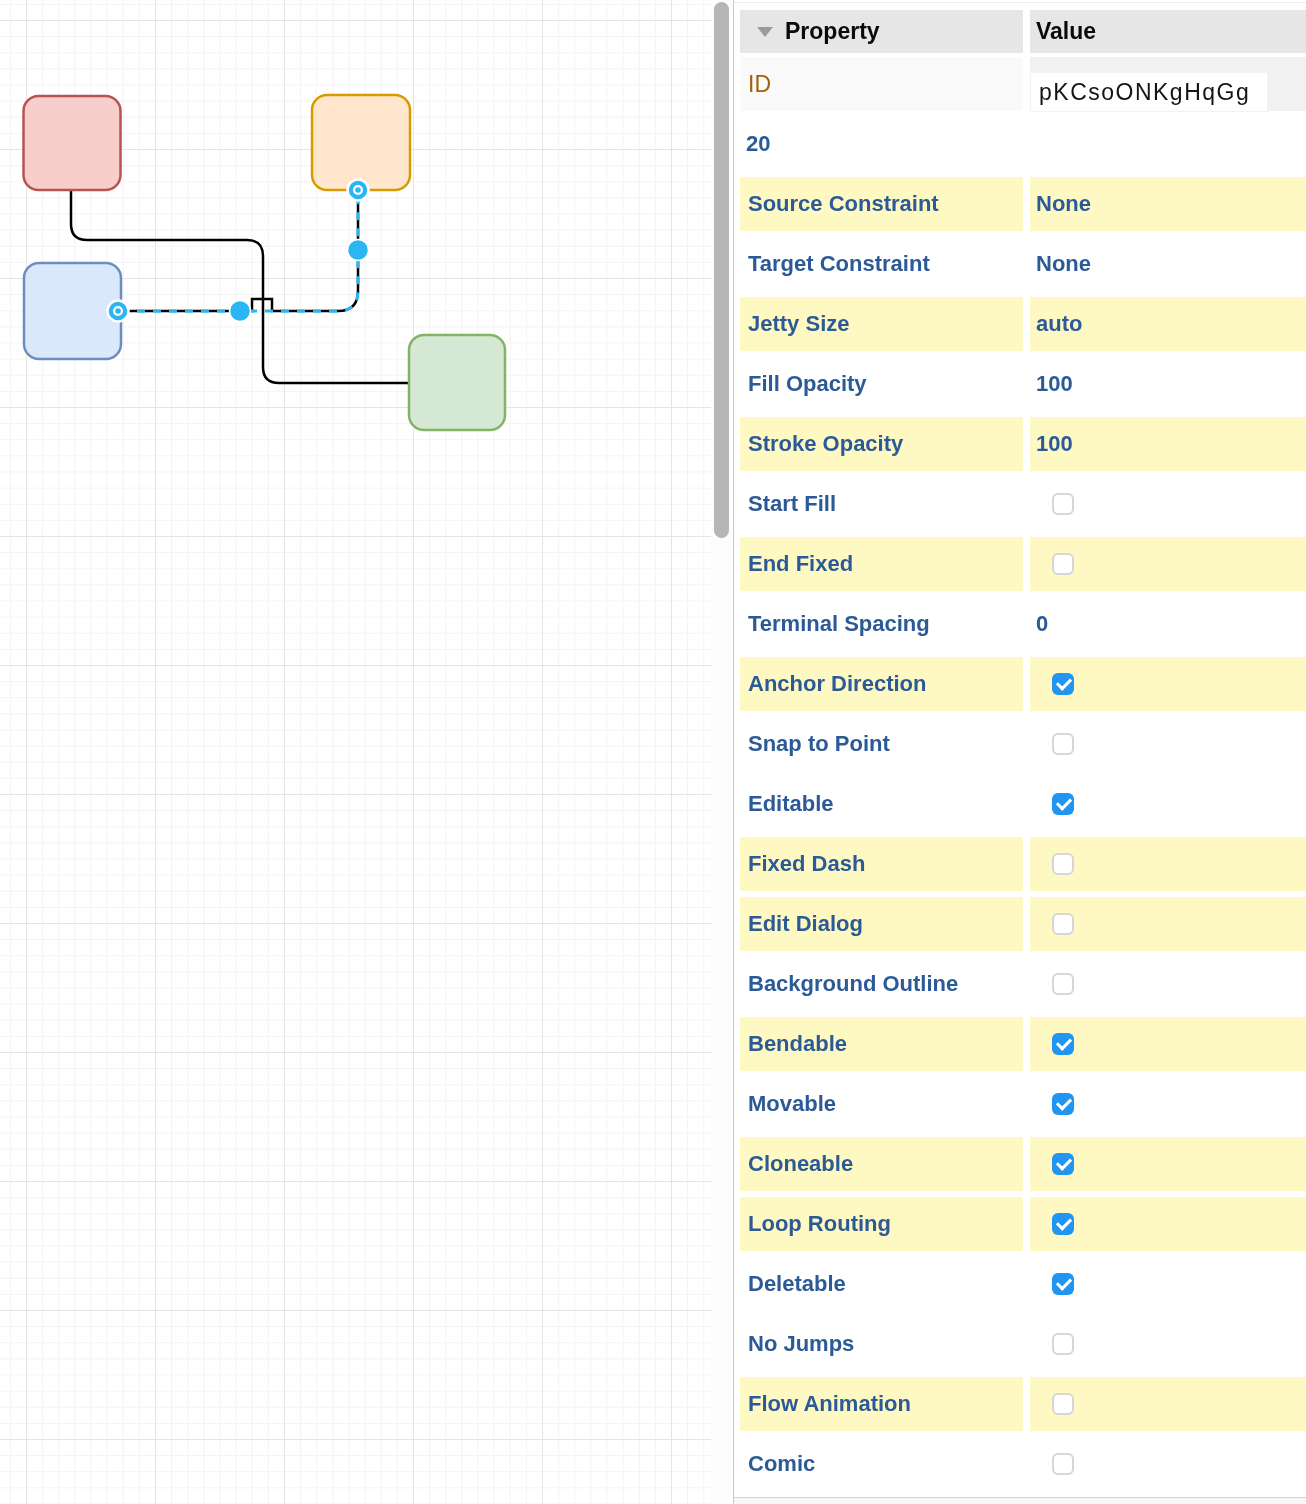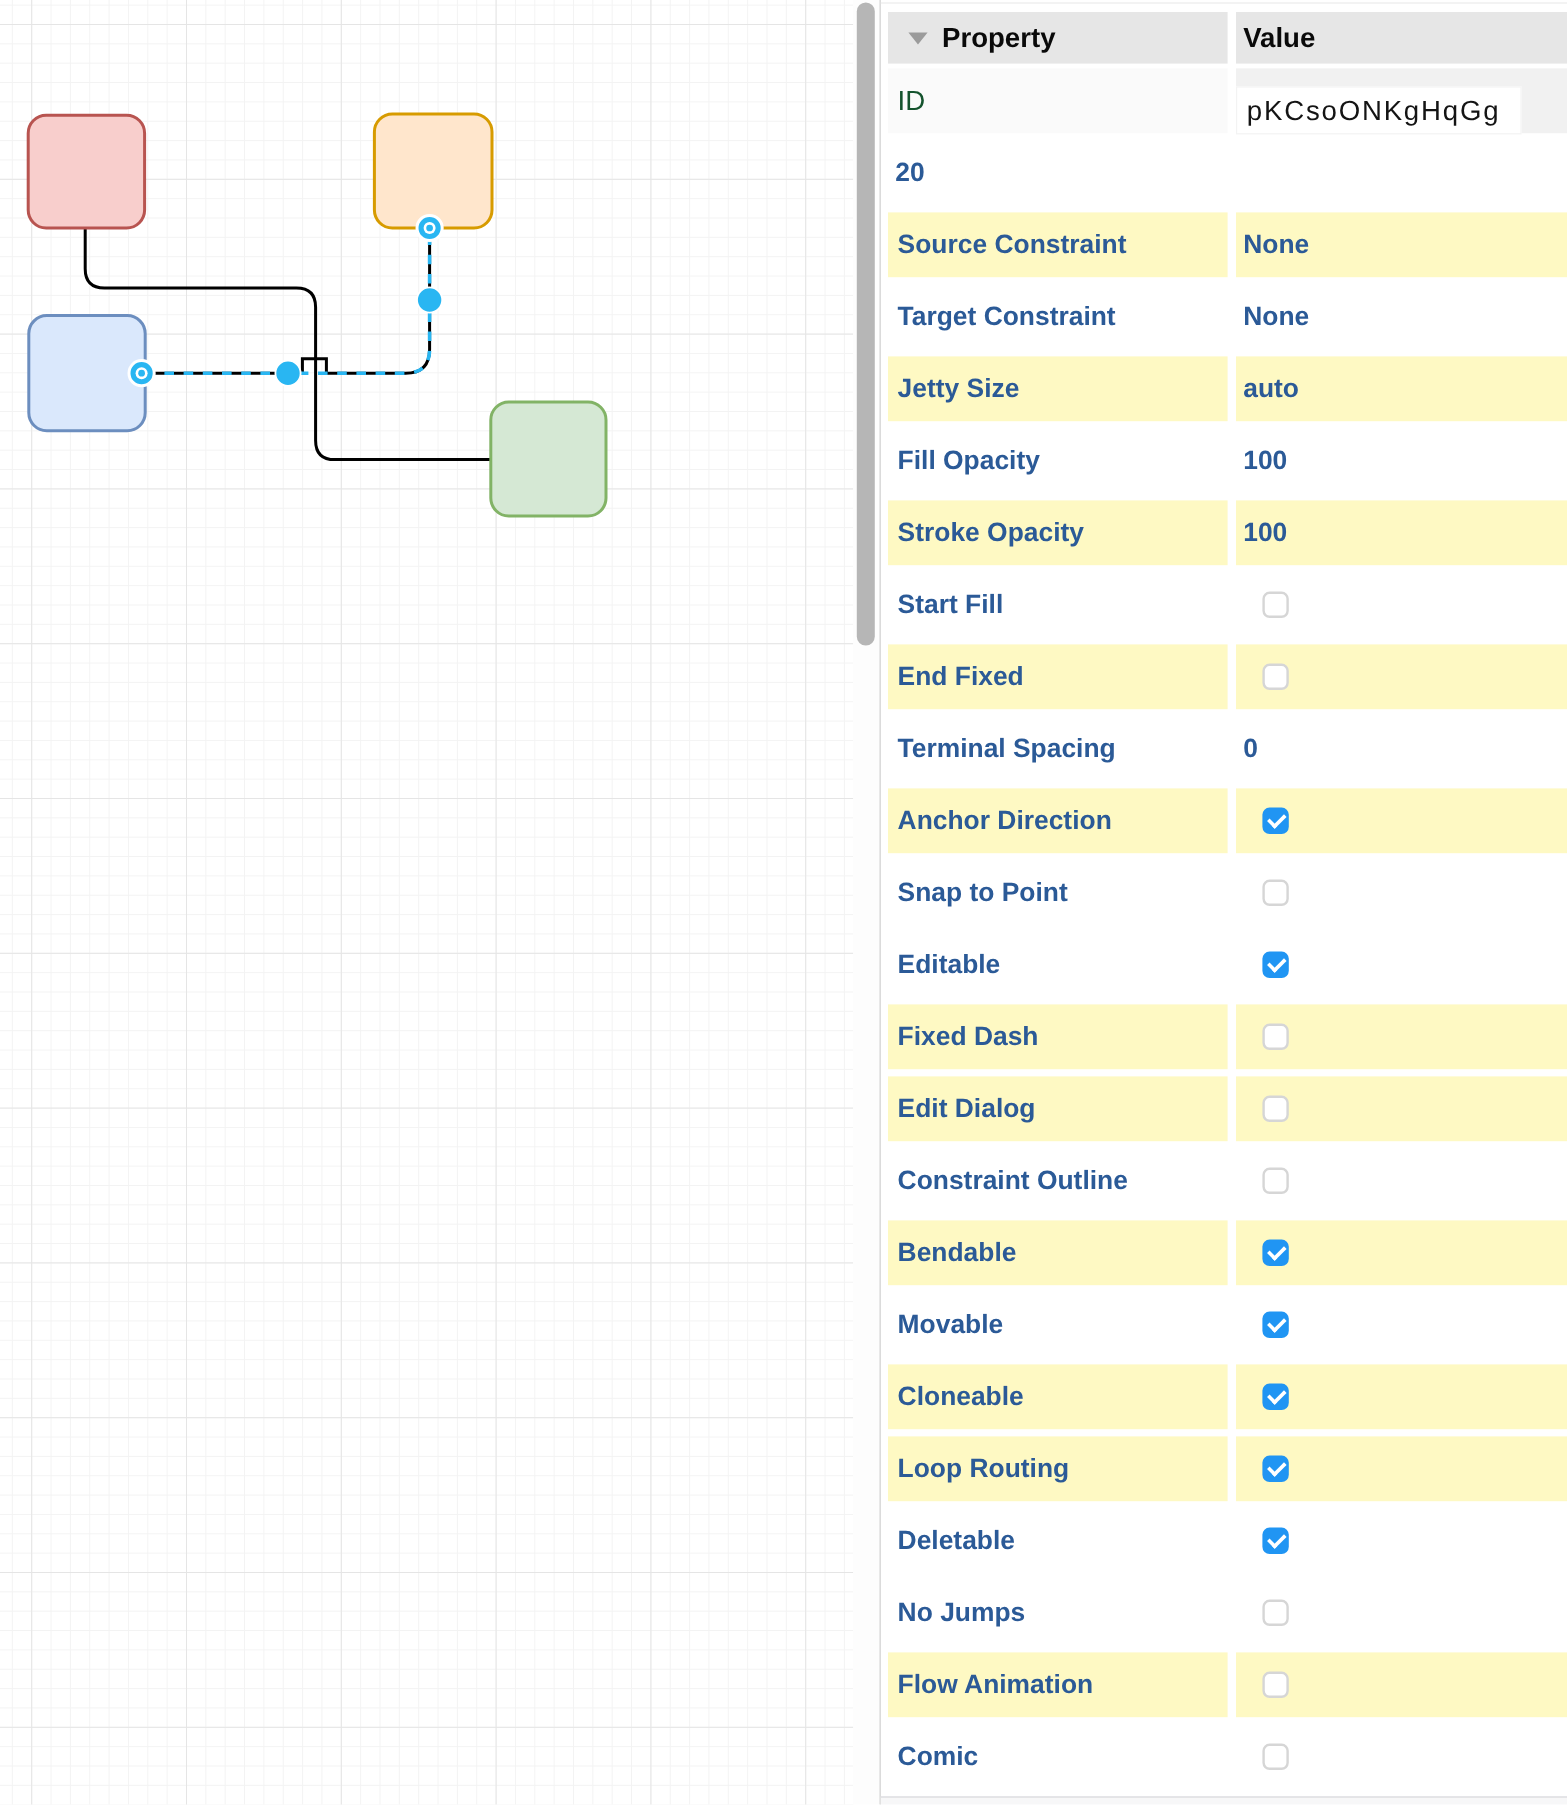--- a/index.html
+++ b/index.html
@@ -32,21 +32,21 @@
   .prow{display:flex;margin-bottom:6px;}
   .pcell{box-sizing:border-box;display:flex;align-items:center;}
   .prop{width:283px;margin-right:7px;padding-left:8px;}
   .val{flex:1;padding-left:6px;}
   .hdr .pcell{background:#e6e6e6;height:43px;font-weight:bold;font-size:23px;color:#0a0a0a;}
   .hdr{margin-bottom:4px;}
   .tri{width:0;height:0;border-left:8px solid transparent;border-right:8px solid transparent;
        border-top:10px solid #9b9b9b;margin:0 12px 0 9px;}
   .datarow .pcell{height:54px;font-size:22px;font-weight:bold;color:#2b5a97;background:#ffffff;}
   .datarow.alt .pcell{background:#fef9c3;}
-  .idrow .prop{background:#fafafa;color:#14532d;font-weight:normal;font-size:23px;}
+  .idrow .prop{background:#fafafa;color:#a16207;font-weight:normal;font-size:23px;}
   .idrow .val{background:#f1f1f1;padding:0;}
   .id-input{width:238px;height:40px;margin-top:16px;background:#fff;border:1px solid #f3f3f3;
             box-sizing:border-box;display:flex;align-items:center;overflow:hidden;
             font-size:23px;font-weight:normal;color:#141414;letter-spacing:1.5px;
             padding-left:8px;white-space:nowrap;}
   .cb{width:22px;height:22px;margin-left:16px;border-radius:6px;background:#fff;
       border:2px solid #d6d6d6;box-sizing:border-box;position:relative;flex:none;}
   .cb.checked{background:#2095f3;border:none;}
   .cb.checked::after{content:"";position:absolute;left:4.5px;top:5px;width:11px;height:6px;
       border-left:3px solid #fff;border-bottom:3px solid #fff;transform:rotate(-45deg);}
@@ -168,21 +168,21 @@
             <div class="cb"></div>
           </div>
         </div>
         <div class="prow datarow alt">
           <div class="pcell prop">Edit Dialog</div>
           <div class="pcell val">
             <div class="cb"></div>
           </div>
         </div>
         <div class="prow datarow">
-          <div class="pcell prop">Constraint Outline</div>
+          <div class="pcell prop">Background Outline</div>
           <div class="pcell val">
             <div class="cb"></div>
           </div>
         </div>
         <div class="prow datarow alt">
           <div class="pcell prop">Bendable</div>
           <div class="pcell val">
             <div class="cb checked"></div>
           </div>
         </div>

